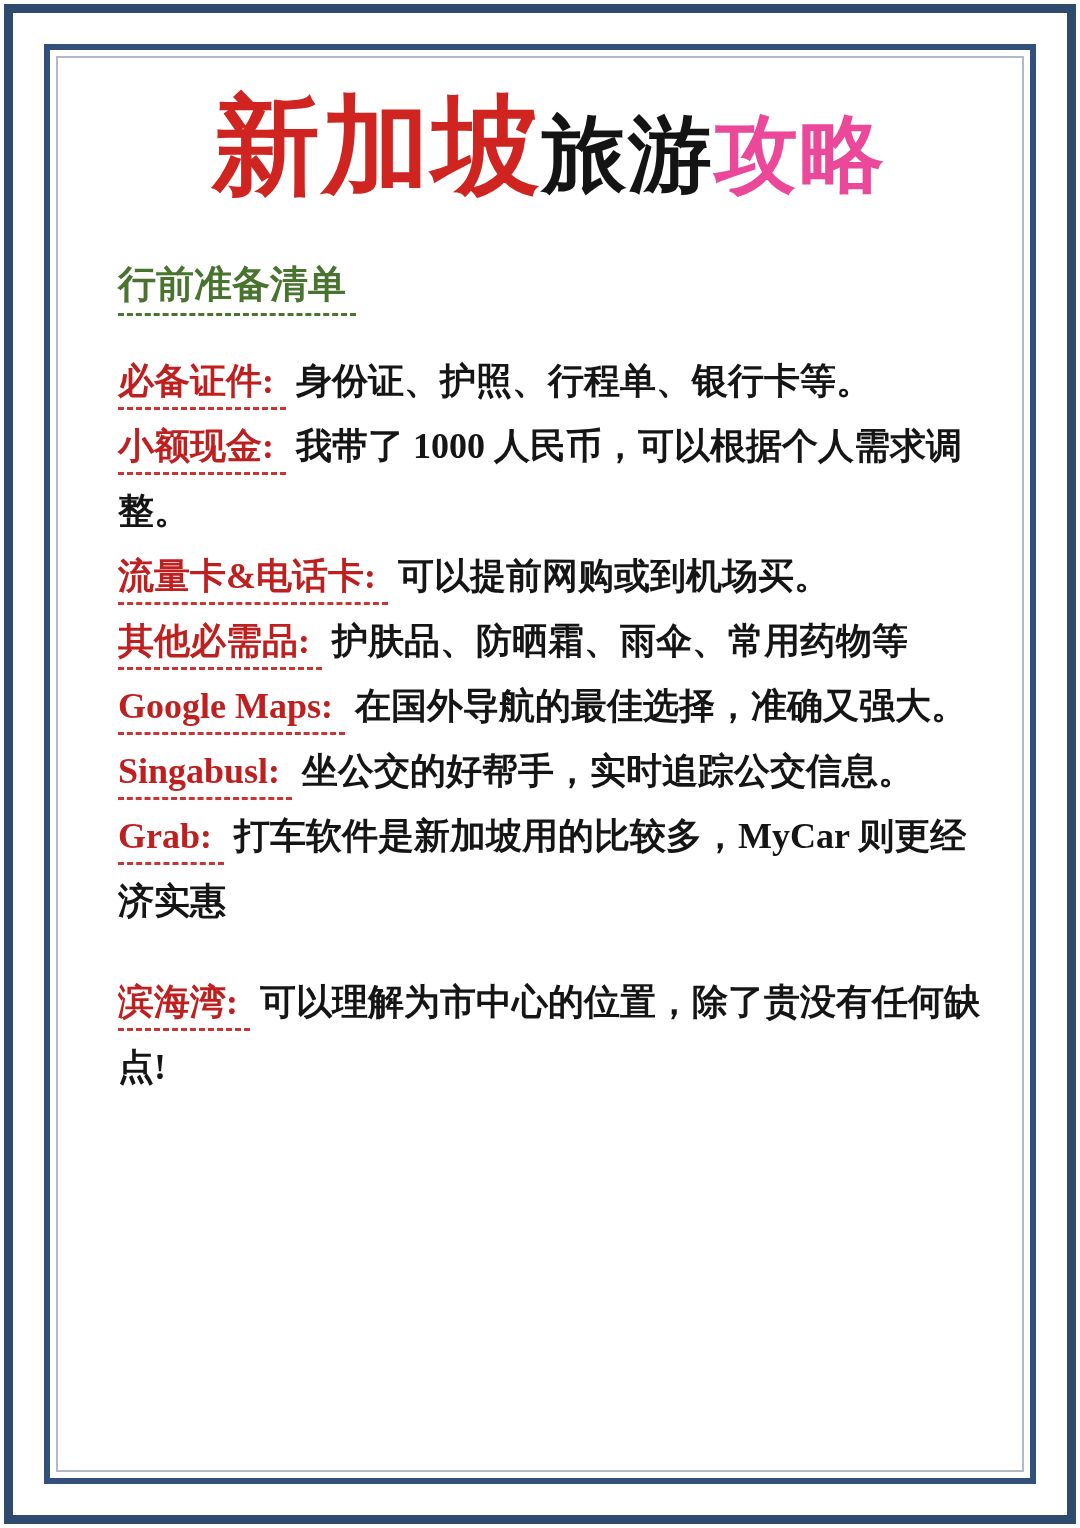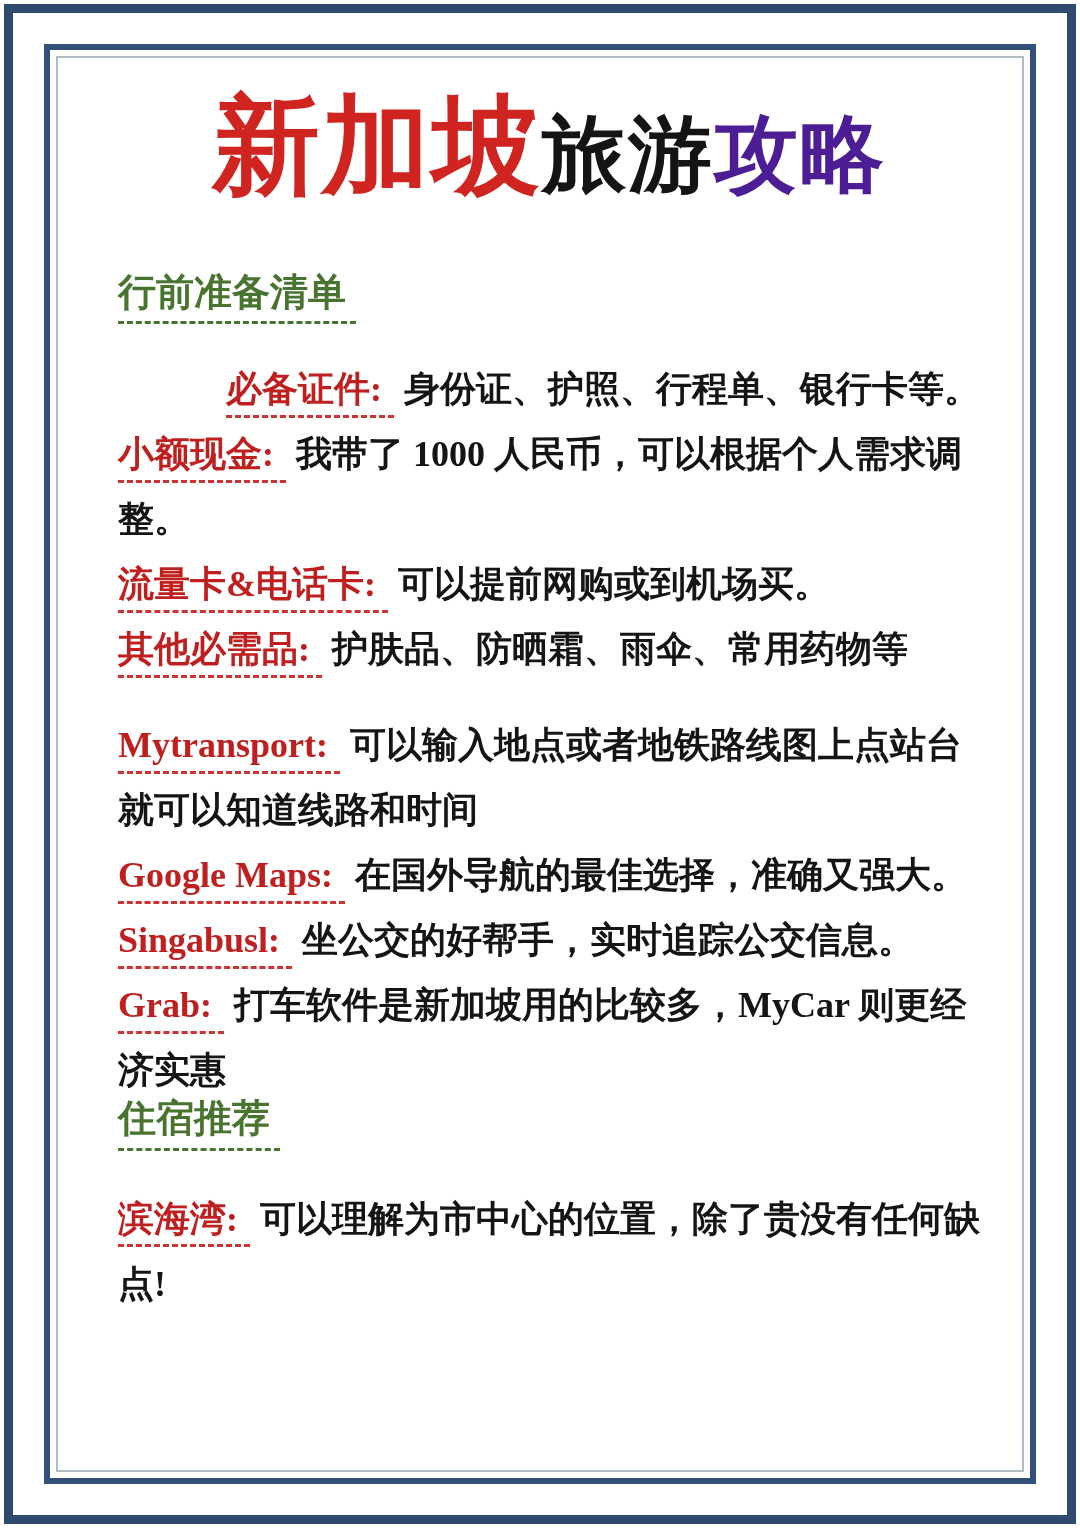--- a/index.html
+++ b/index.html
@@ -17,38 +17,37 @@
   
   .content{position:absolute;left:118px;right:100px;top:0;padding-top:88px;}
 
   .title{
     text-align:center;margin:0;line-height:1.08;white-space:nowrap;
     font-family:"DejaVu Sans","Liberation Sans",sans-serif;
     font-weight:900;letter-spacing:2px;
   }
   .title .t-dest{font-size:108px;color:#d02421;}
   .title .t-travel{font-size:84px;color:#141414;}
-  .title .t-guide{font-size:84px;color:#4c1d95;}
+  .title .t-guide{font-size:84px;color:#ec4899;}
 
   h2{
     margin:0;font-size:38px;font-weight:bold;color:#49742f;line-height:1.15;
   }
   h2 .heading-text{
     display:inline-block;padding:0 10px 7px 0;
     border-bottom:3px dashed #49742f;
-    margin-top:8px;
   }
   h2.first{margin-top:58px;}
   h2.apps{margin-top:-4px;}
   h2.stay{margin-top:-14px;}
 
   .item{
     margin:0;font-size:36px;line-height:65px;font-weight:bold;color:#151515;
   }
-  .item-first1{margin-top:33px;text-align:right;}
+  .item-first1{margin-top:33px;}
   .item-first2{margin-top:31px;}
   .item-first3{margin-top:36px;}
 
   .label{
     color:#bf1f1f;
     display:inline-block;line-height:1.2;
     padding:0 12px 3px 0;margin-right:10px;
     border-bottom:3px dashed #c33;
     vertical-align:baseline;
   }
@@ -68,26 +67,24 @@
     <h2 class="first"><span class="heading-text">行前准备清单</span></h2>
 
     <p class="item item-first1"><span class="label">必备证件:</span><span>身份证、护照、行程单、银行卡等。</span></p>
     <p class="item"><span class="label">小额现金:</span><span>我带了 1000 人民币，可以根据个人需求调整。</span></p>
     <p class="item"><span class="label">流量卡&amp;电话卡:</span><span>可以提前网购或到机场买。</span></p>
     <p class="item"><span class="label">其他必需品:</span><span>护肤品、防晒霜、雨伞、常用药物等</span></p>
   </section>
 
   <section>
 
-    <p class="item item-first2"><span class="label">Mytransport:</span><span>可以输入地点或者地铁路线图上点站台就可以知道线路和时间</span></p>
     <p class="item"><span class="label">Google Maps:</span><span>在国外导航的最佳选择，准确又强大。</span></p>
     <p class="item"><span class="label">Singabusl:</span><span>坐公交的好帮手，实时追踪公交信息。</span></p>
     <p class="item"><span class="label">Grab:</span><span>打车软件是新加坡用的比较多，MyCar 则更经济实惠</span></p>
   </section>
 
   <section>
-    <h2 class="stay"><span class="heading-text">住宿推荐</span></h2>
 
     <p class="item item-first3"><span class="label">滨海湾:</span><span>可以理解为市中心的位置，除了贵没有任何缺点!</span></p>
 
   </section>
 
 </div>
 
 </body></html>

